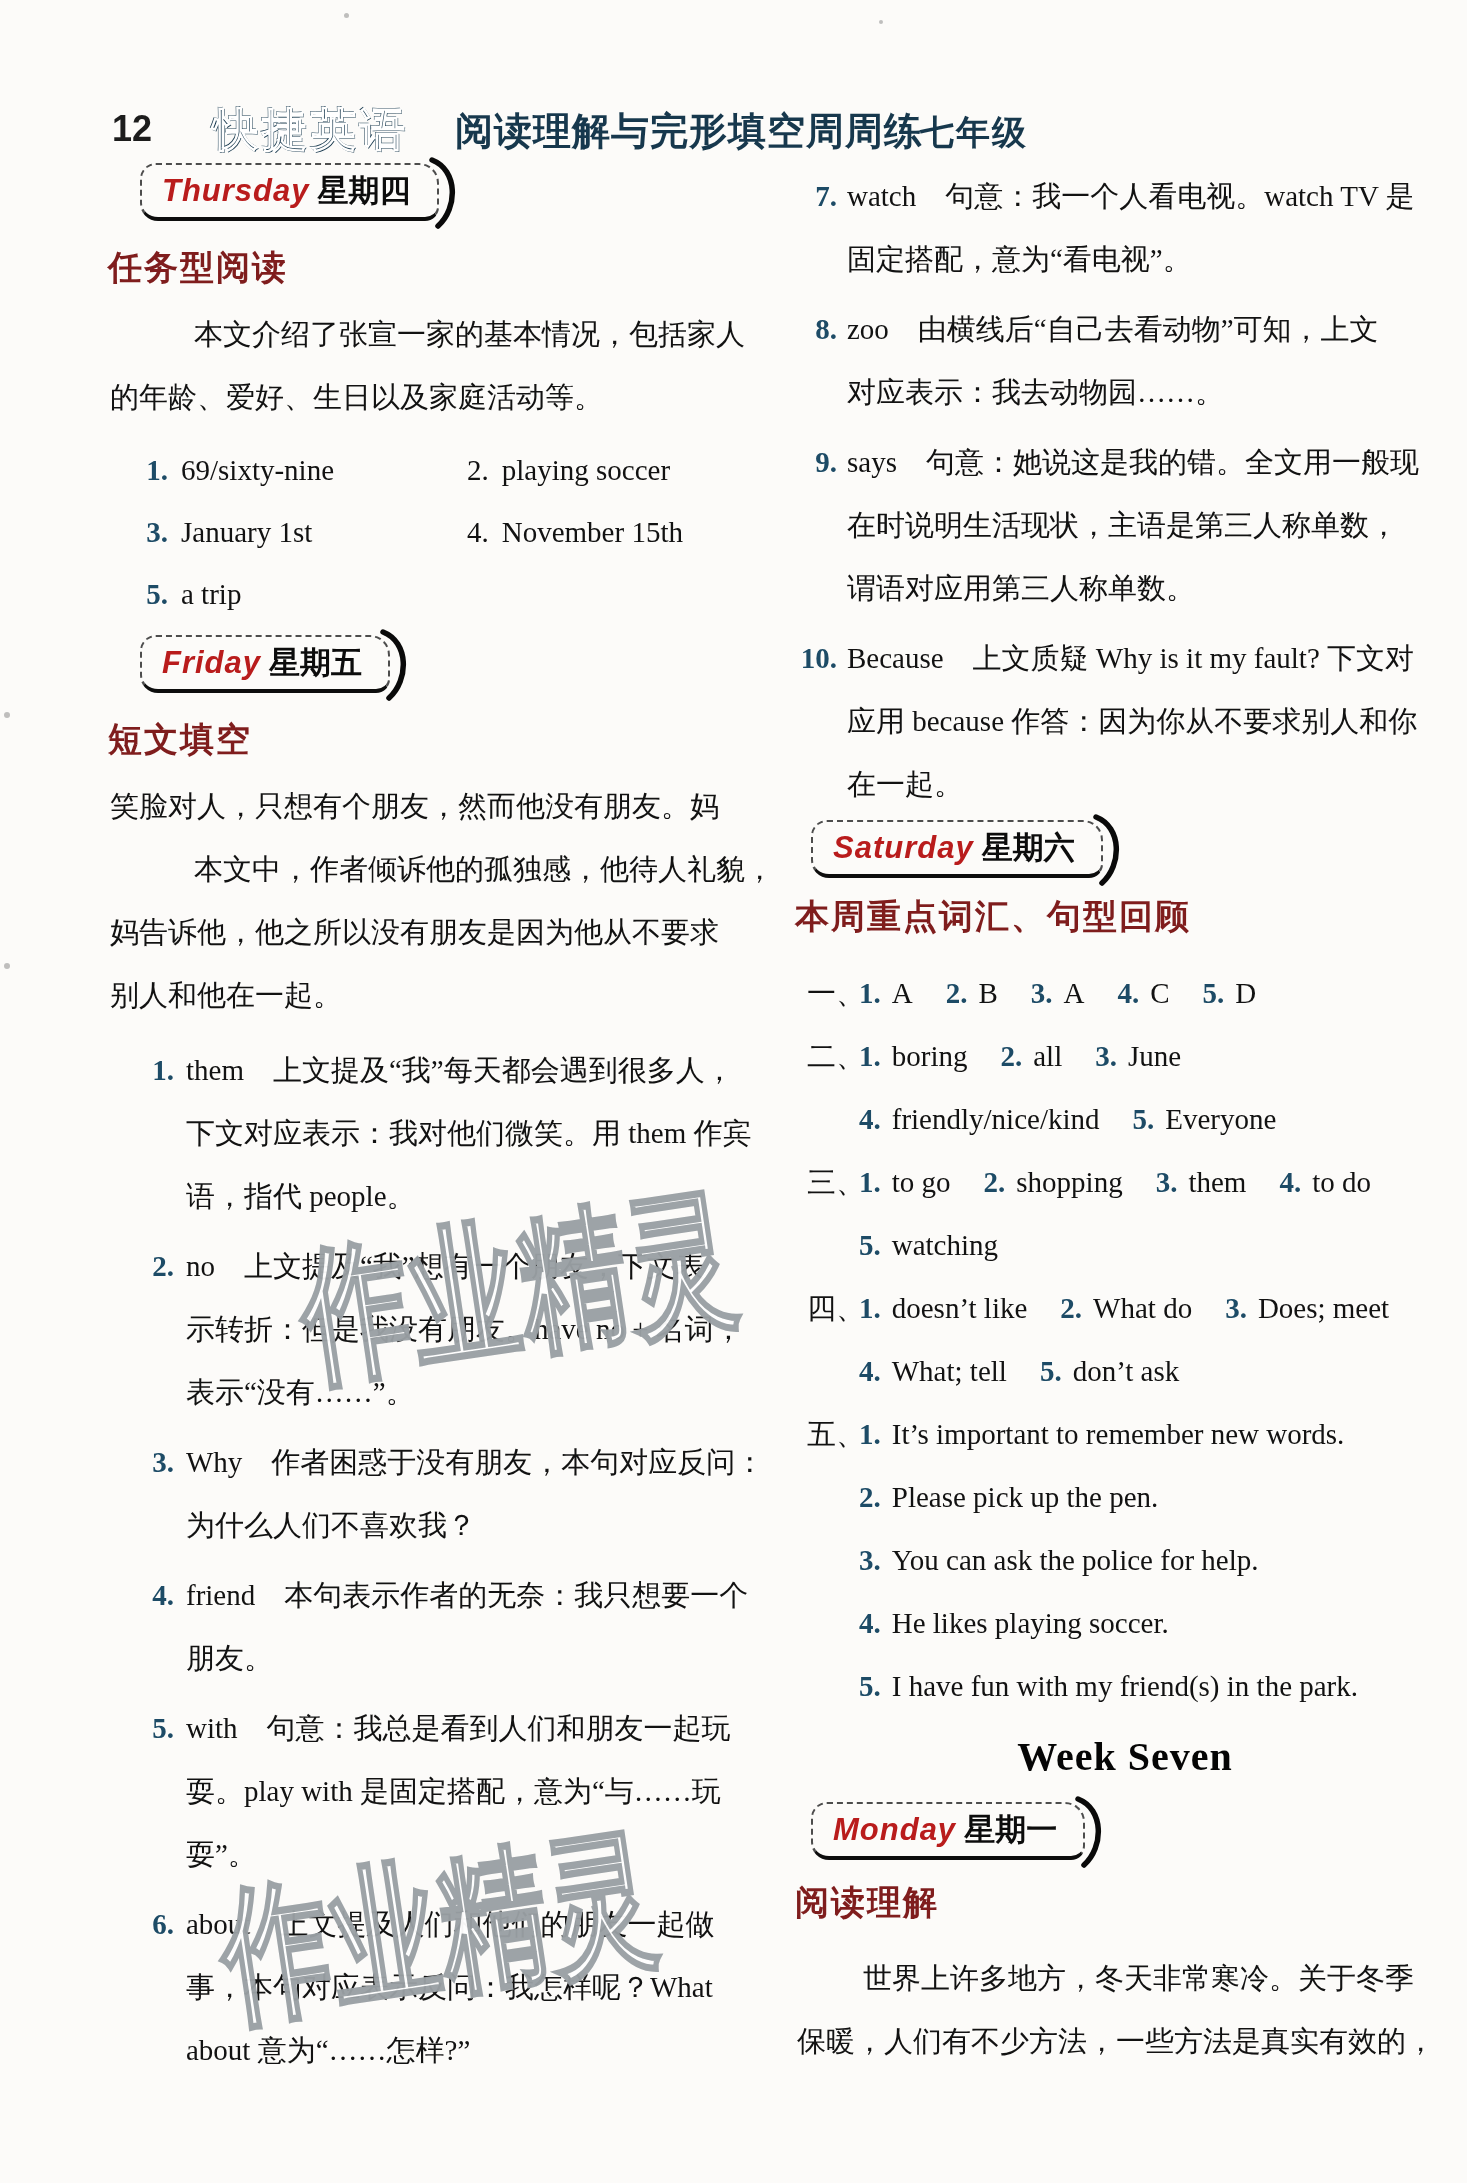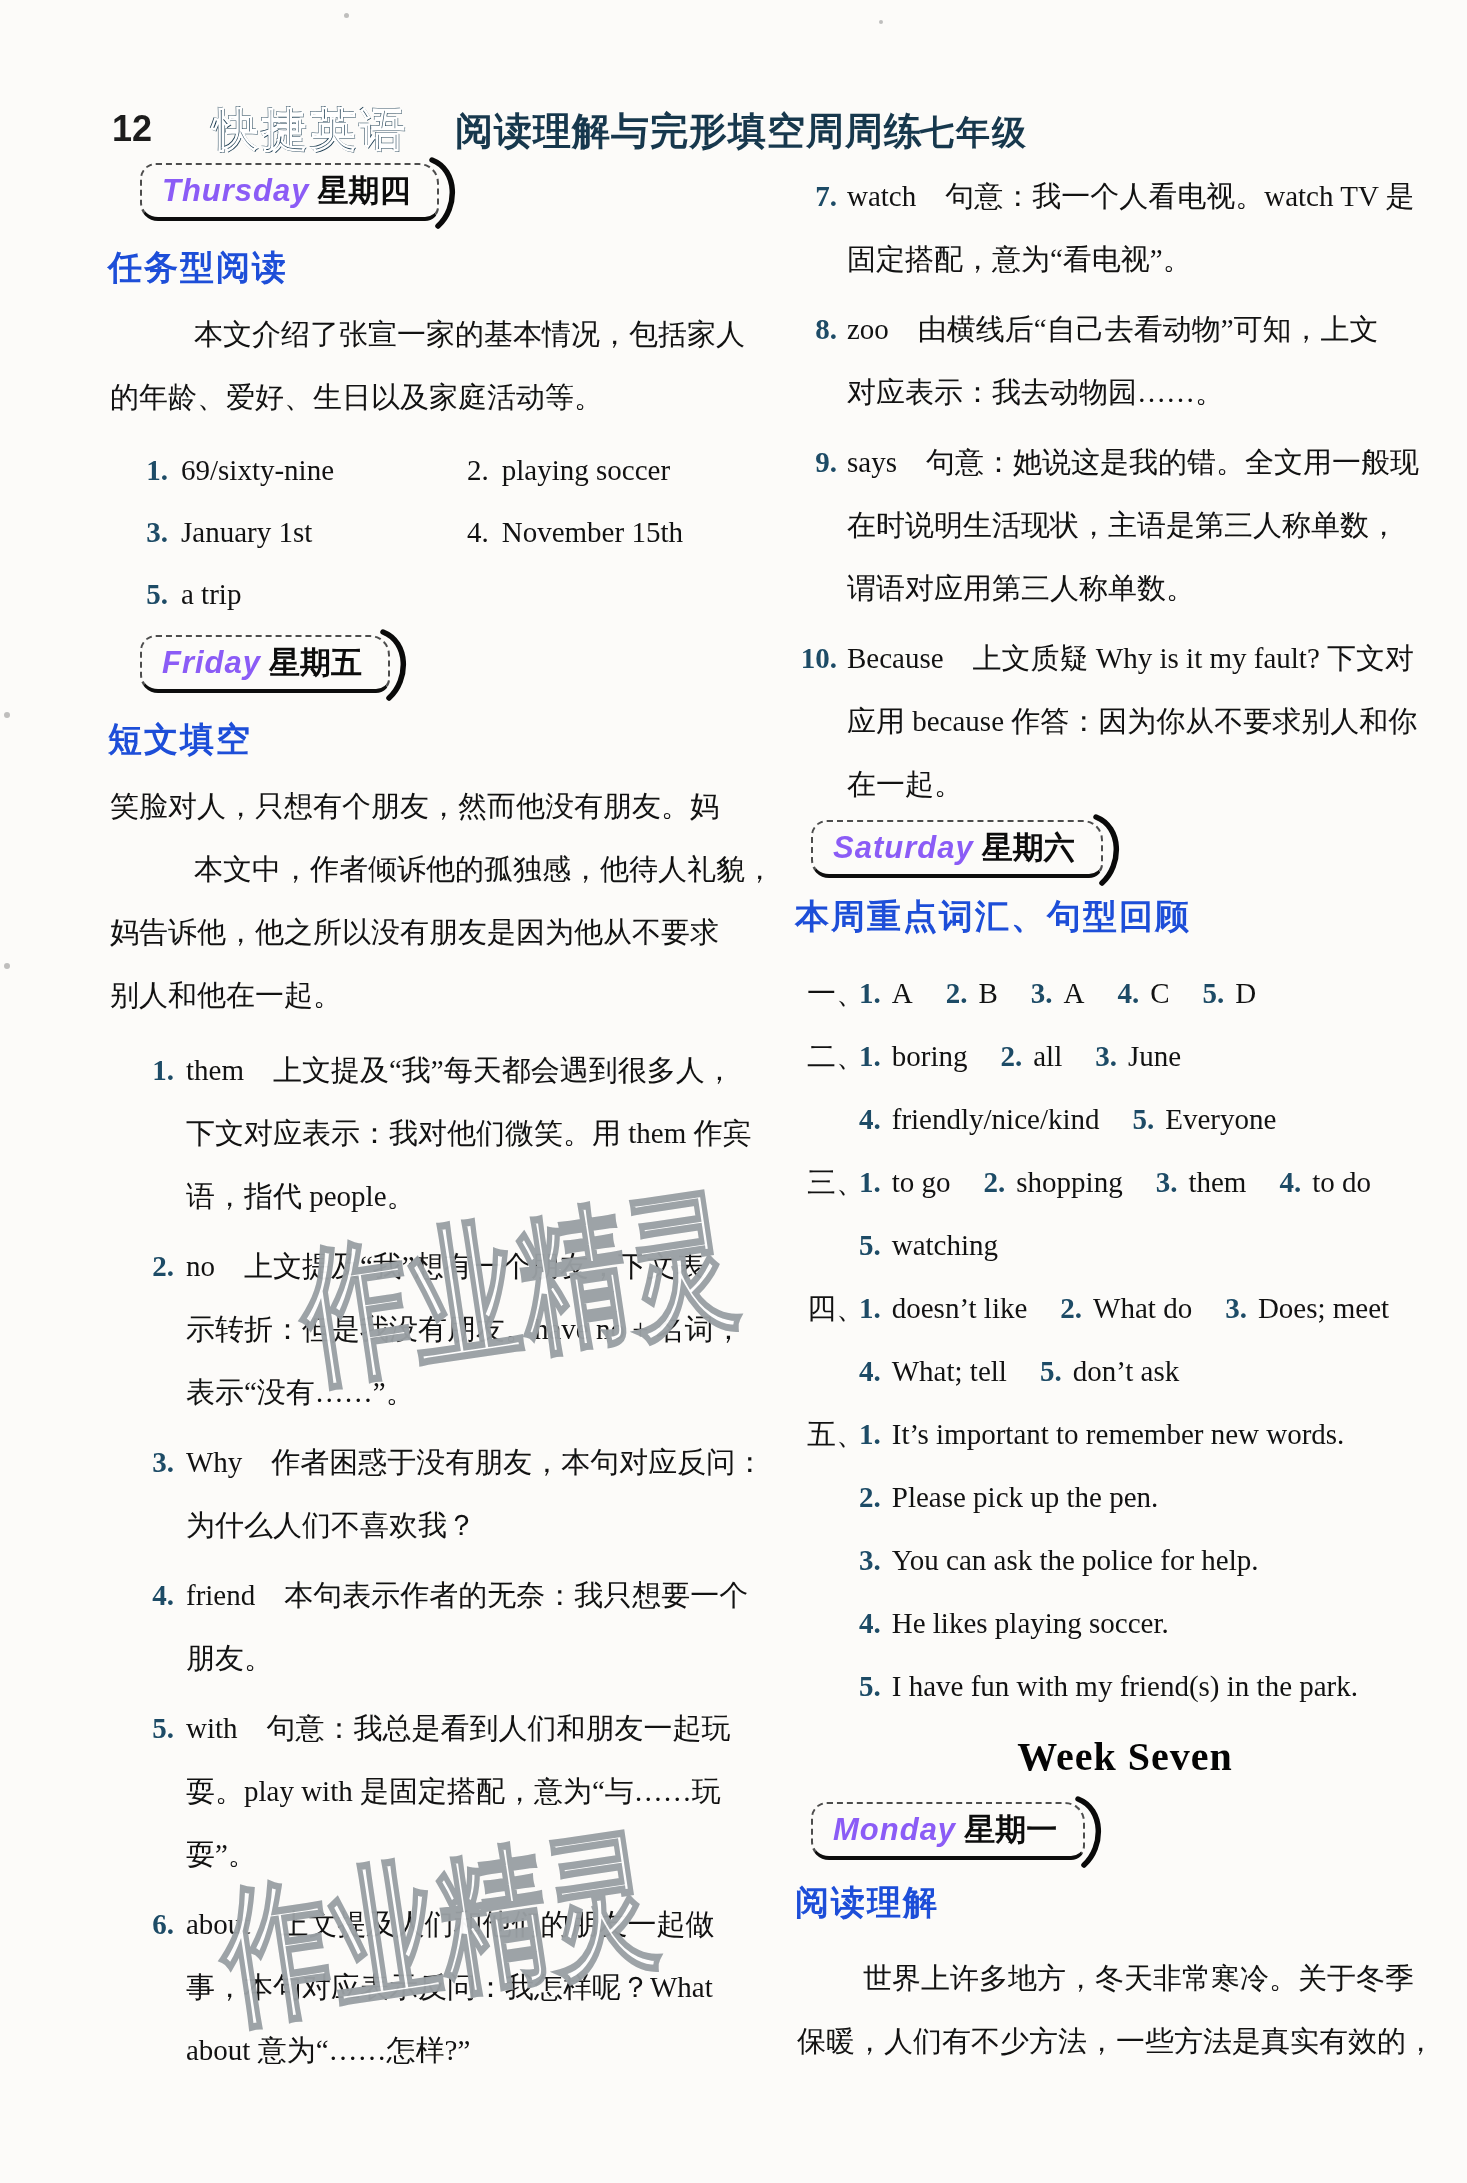--- a/index.html
+++ b/index.html
@@ -21,28 +21,28 @@
   .series{position:absolute;left:455px;top:8px;font-size:38px;font-weight:700;color:#17384d;letter-spacing:1px;}
   .grade{position:absolute;left:920px;top:12px;font-size:34px;font-weight:700;color:#17384d;letter-spacing:2px;}
 
   
   .col{position:absolute;top:163px;}
   .col.left{left:100px;width:660px;}
   .col.right{left:785px;top:165px;width:680px;}
 
   .line{height:63px;line-height:63px;white-space:nowrap;font-size:29px;}
   .heading{font-family:"Liberation Sans","DejaVu Sans",sans-serif;font-size:34px;font-weight:700;
-    color:#1d4ed8;letter-spacing:2px;height:44px;line-height:44px;margin-left:8px;white-space:nowrap;}
+    color:#7f1d1d;letter-spacing:2px;height:44px;line-height:44px;margin-left:8px;white-space:nowrap;}
 
   
   .daybox{position:relative;display:inline-block;height:52px;line-height:52px;
     border:2px dashed #4d4d4d;border-bottom:4px solid #0d0d0d;border-radius:16px 20px 14px 18px;
     padding:0 26px 0 20px;background:transparent;white-space:nowrap;}
   .daybox .en{font-family:"Liberation Sans","DejaVu Sans",sans-serif;font-style:italic;font-weight:900;
-    font-size:31px;color:#8b5cf6;letter-spacing:1px;}
+    font-size:31px;color:#b91c1c;letter-spacing:1px;}
   .daybox .zh{font-family:"Liberation Sans","DejaVu Sans",sans-serif;font-weight:900;font-size:31px;color:#0c0c0c;margin-left:8px;}
   .daybox svg{position:absolute;right:-24px;top:-8px;height:72px;width:32px;}
   .dayrow{height:58px;}
   .dayrow.l{margin-left:40px;}
   .dayrow.r{margin-left:26px;}
 
   
   .intro .line{margin-left:10px;}
   .indent1{padding-left:84px;}
   .indent-r{padding-left:66px;}

